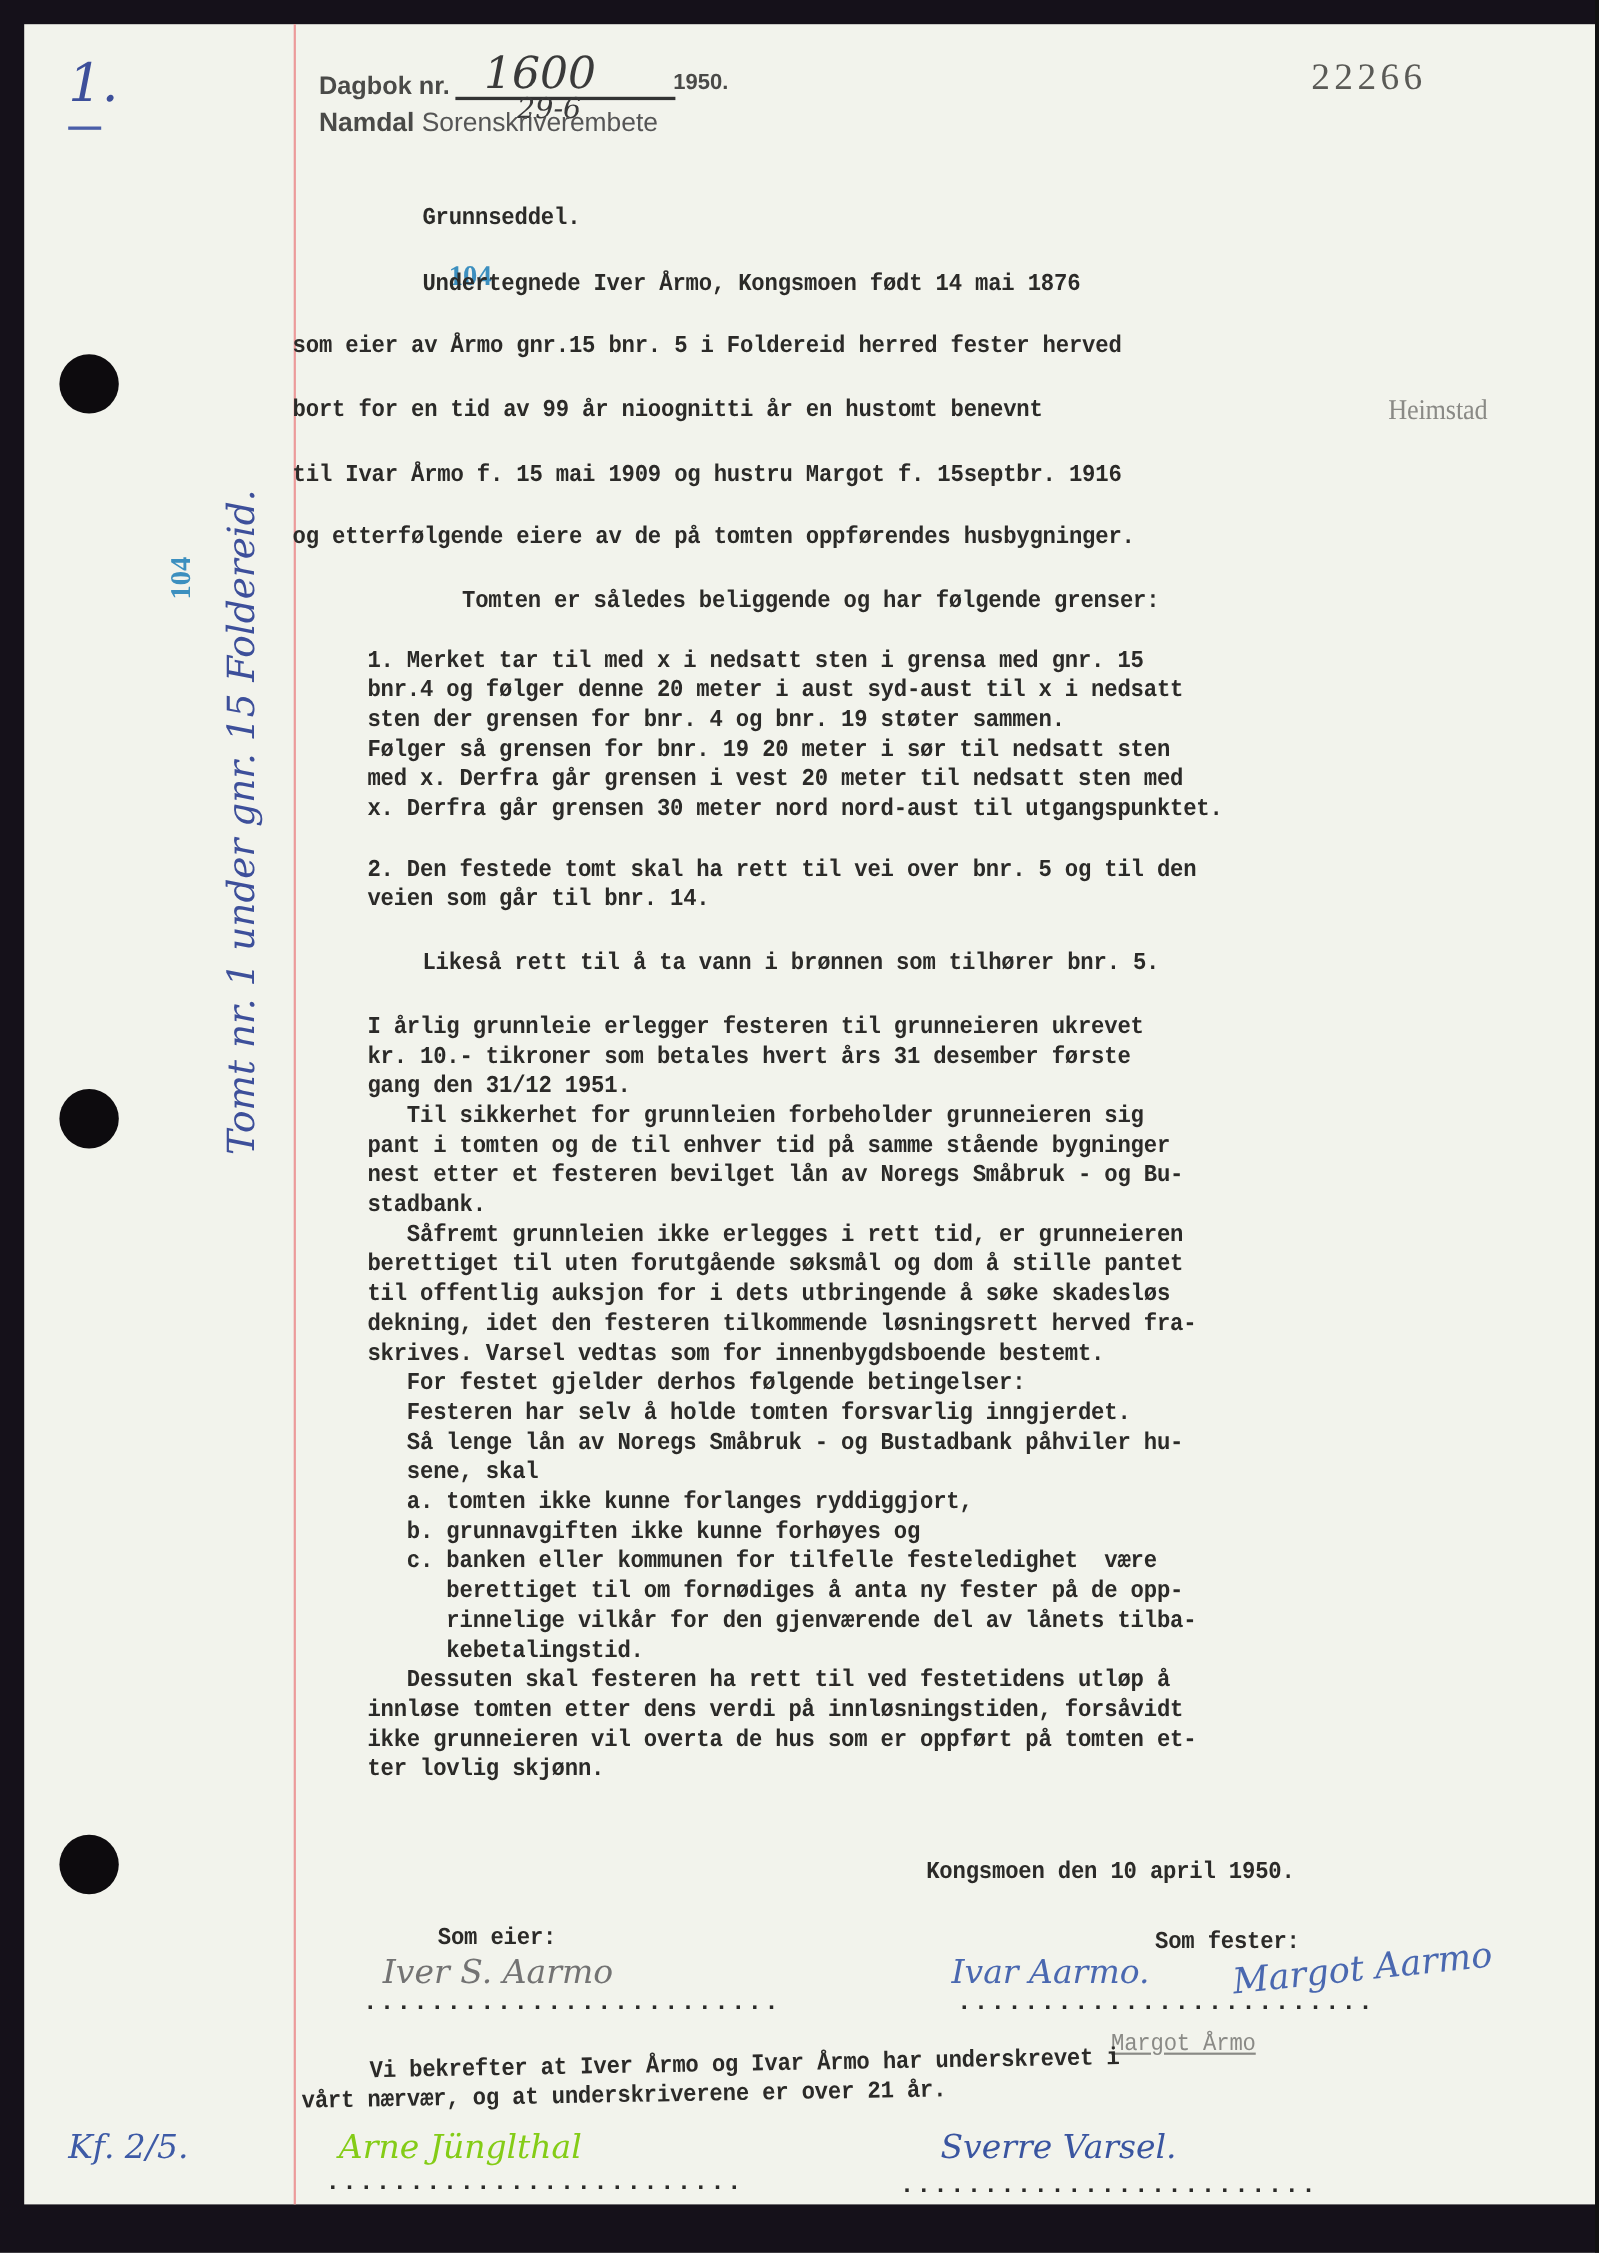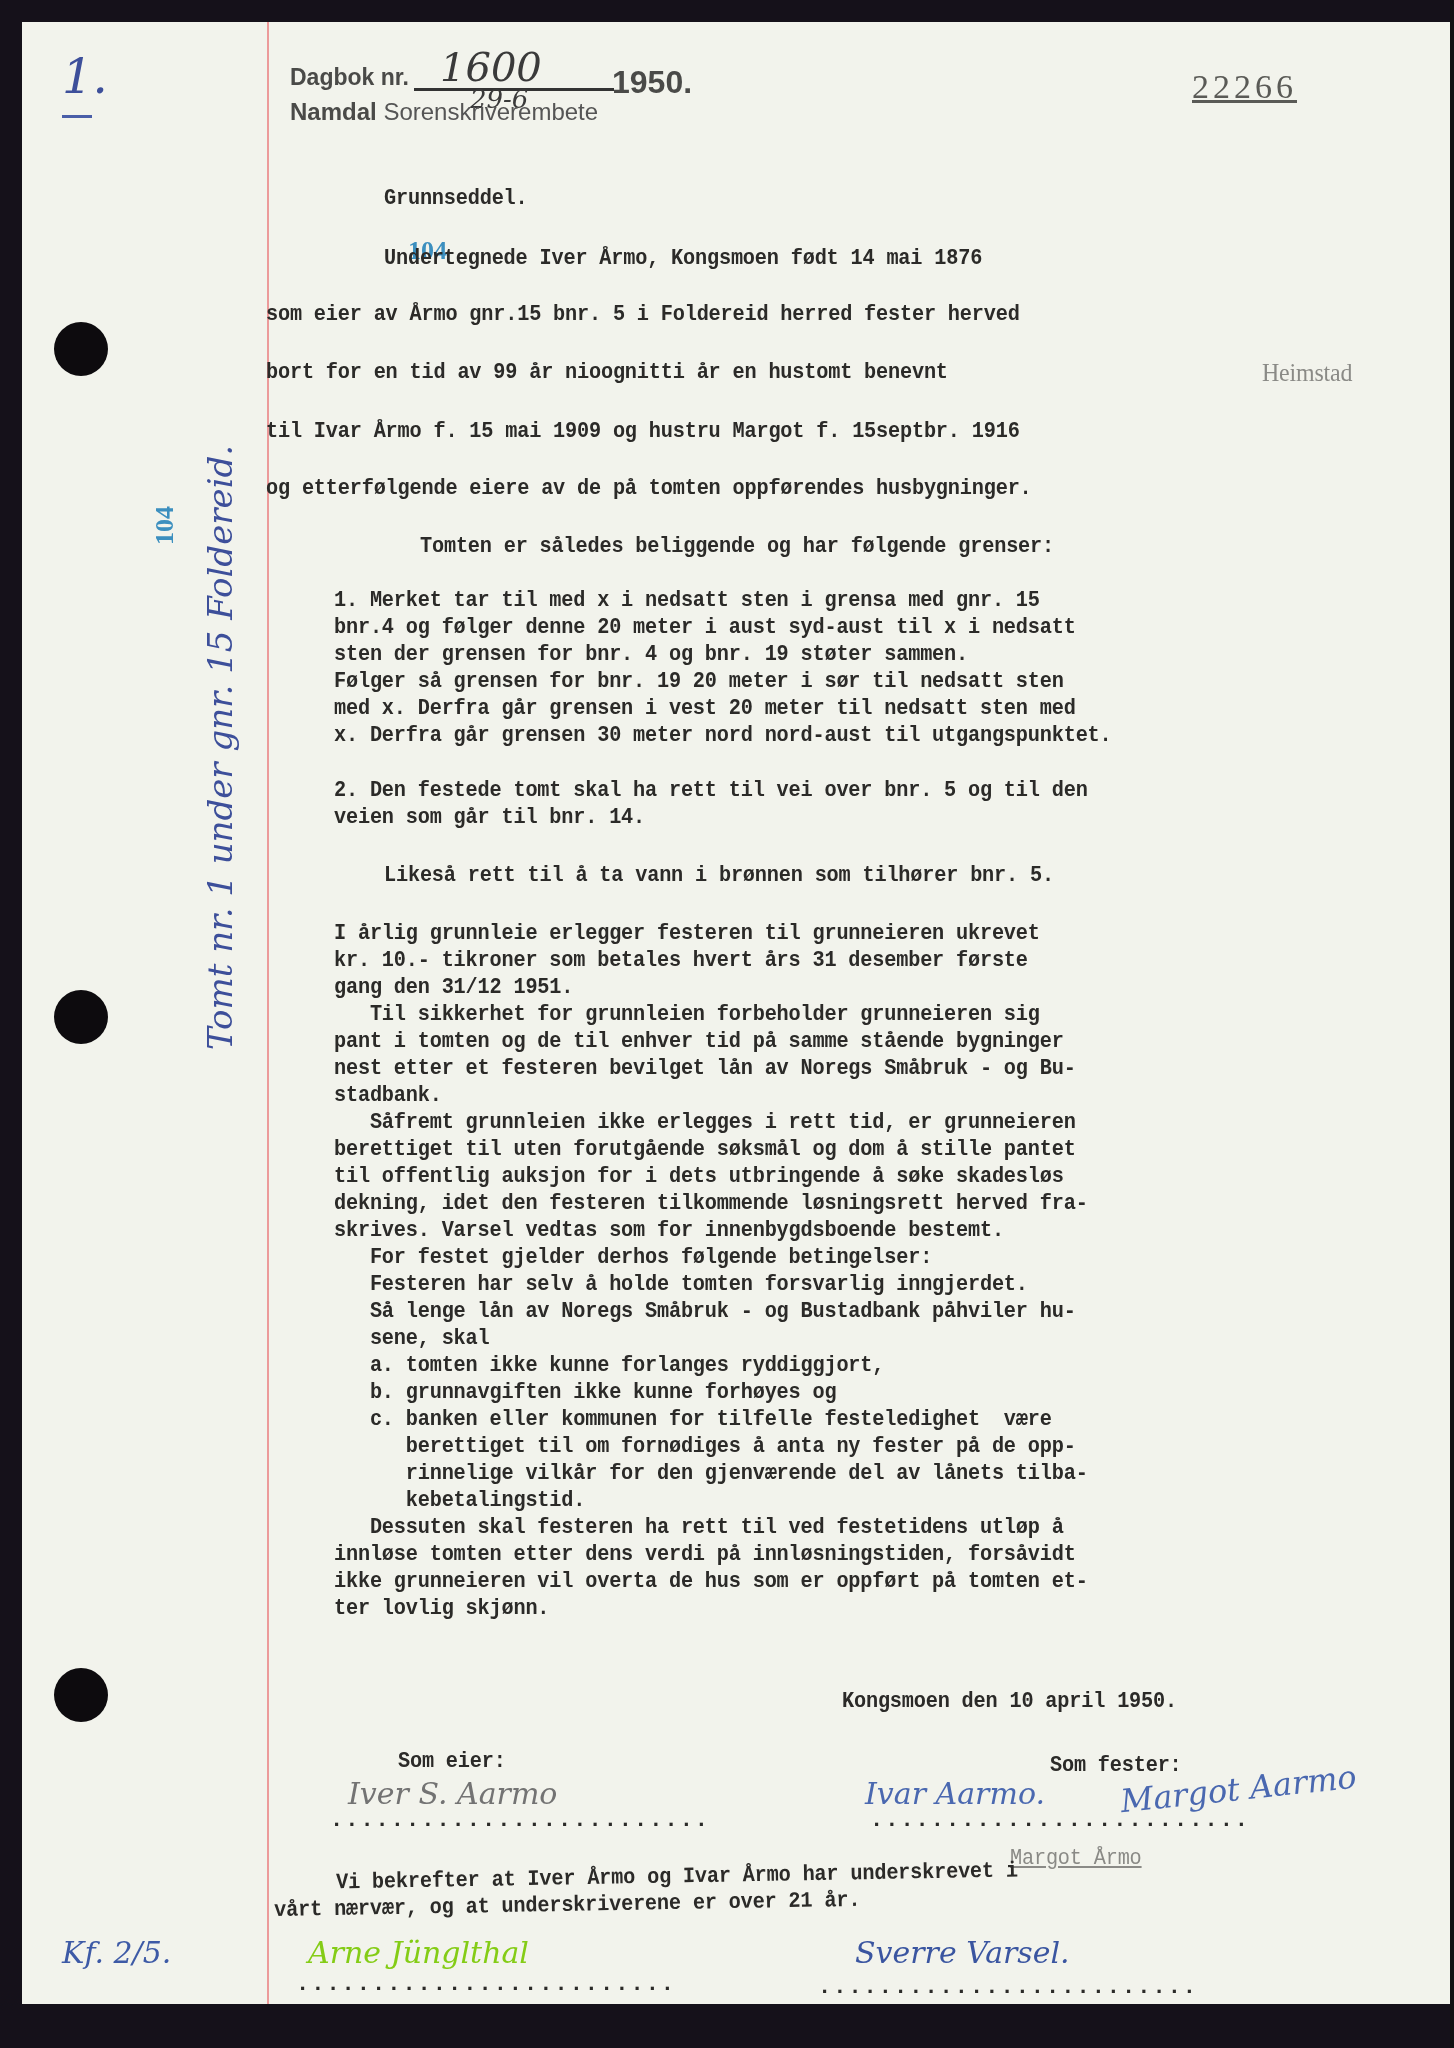--- a/index.html
+++ b/index.html
@@ -39,26 +39,26 @@
 <div class="hole" style="top:990px"></div>
 <div class="hole" style="top:1668px"></div>
 
 <div class="hand" style="left:62px;top:48px;font-size:48px;">1.</div>
 <div style="position:absolute;left:62px;top:115px;width:30px;height:3px;background:#4a5ea8;"></div>
 
 <div class="hdr-stamp" style="left:290px;top:64px;">Dagbok nr.</div>
 <div style="position:absolute;left:414px;top:88px;width:200px;height:3px;background:#333;"></div>
 <div class="hand" style="left:440px;top:44px;font-size:40px;color:#3a3a3a;text-align:center;">1600</div>
 <div class="hand" style="left:470px;top:84px;font-size:26px;color:#3a3a3a;">29-6</div>
-<div class="hdr-stamp" style="left:612px;top:64px;font-size:32px;text-align:right;">1950.</div>
+<div class="hdr-stamp" style="left:612px;top:64px;font-size:20px;text-align:right;">1950.</div>
 <div class="hdr-stamp" style="left:290px;top:98px;font-size:24px;">
   <span>Namdal</span> <span class="light">Sorenskriverembete</span>
 </div>
 
-<div class="stamp-num" style="left:1192px;top:68px;text-decoration:underline;">22266</div>
+<div class="stamp-num" style="left:1192px;top:52px;">22266</div>
 
 <div class="blue-num" style="left:408px;top:236px;">104</div>
 <div class="blue-num vertical-note" style="left:150px;top:545px;">104</div>
 
 <div class="hand vertical-note" style="left:200px;top:1050px;font-size:34px;">Tomt nr. 1 under gnr. 15 Foldereid.</div>
 
 <div class="t" style="left:384px;top:185px;">Grunnseddel.</div>
 
 <div class="t" style="left:384px;top:245px;">Undertegnede Iver Årmo, Kongsmoen født 14 mai 1876</div>
 <div class="t" style="left:266px;top:301px;">som eier av Årmo gnr.15 bnr. 5 i Foldereid herred fester herved</div>

